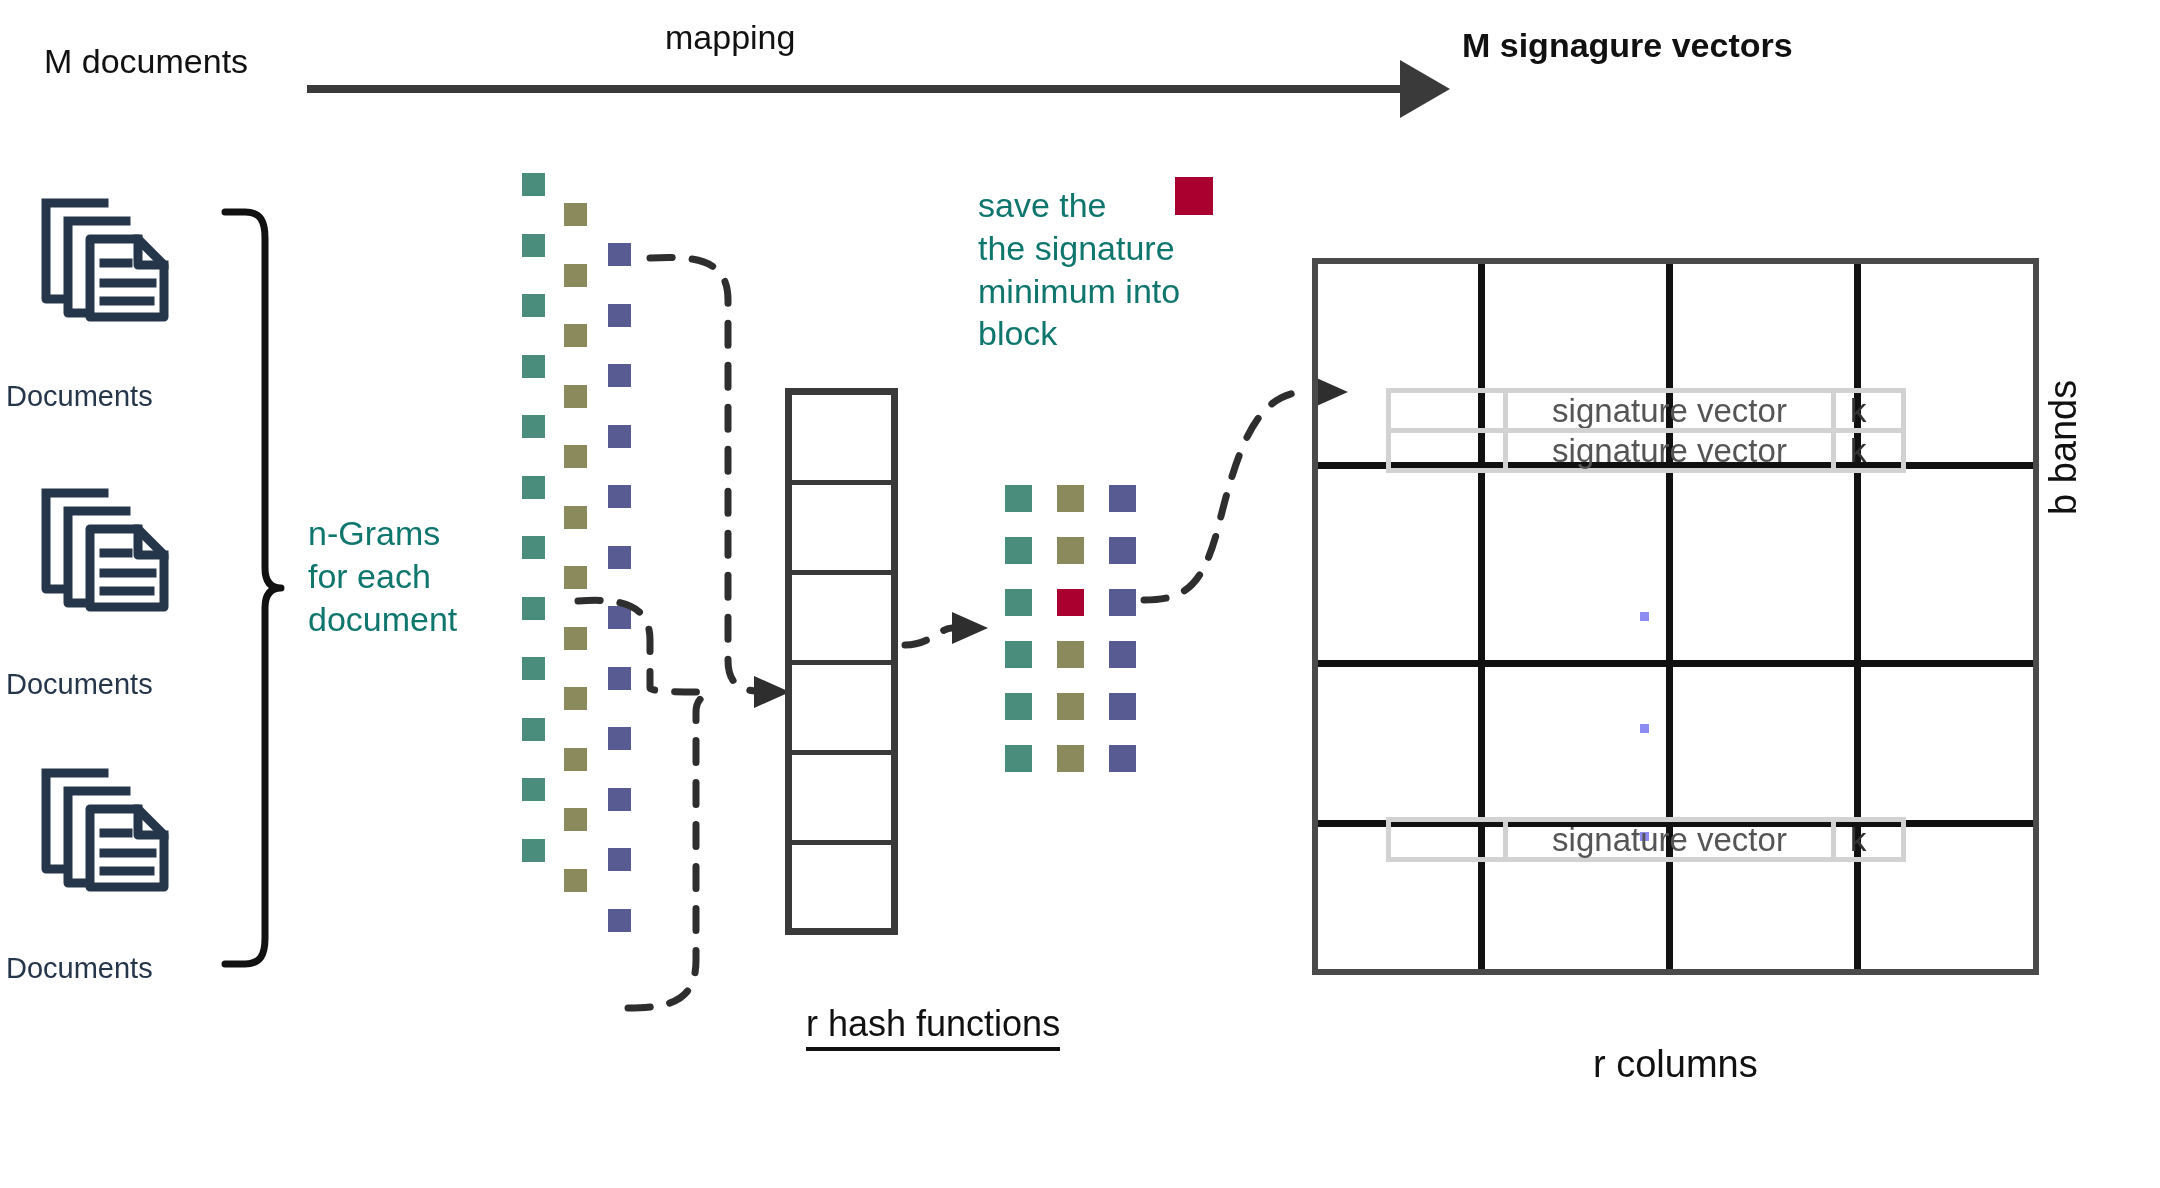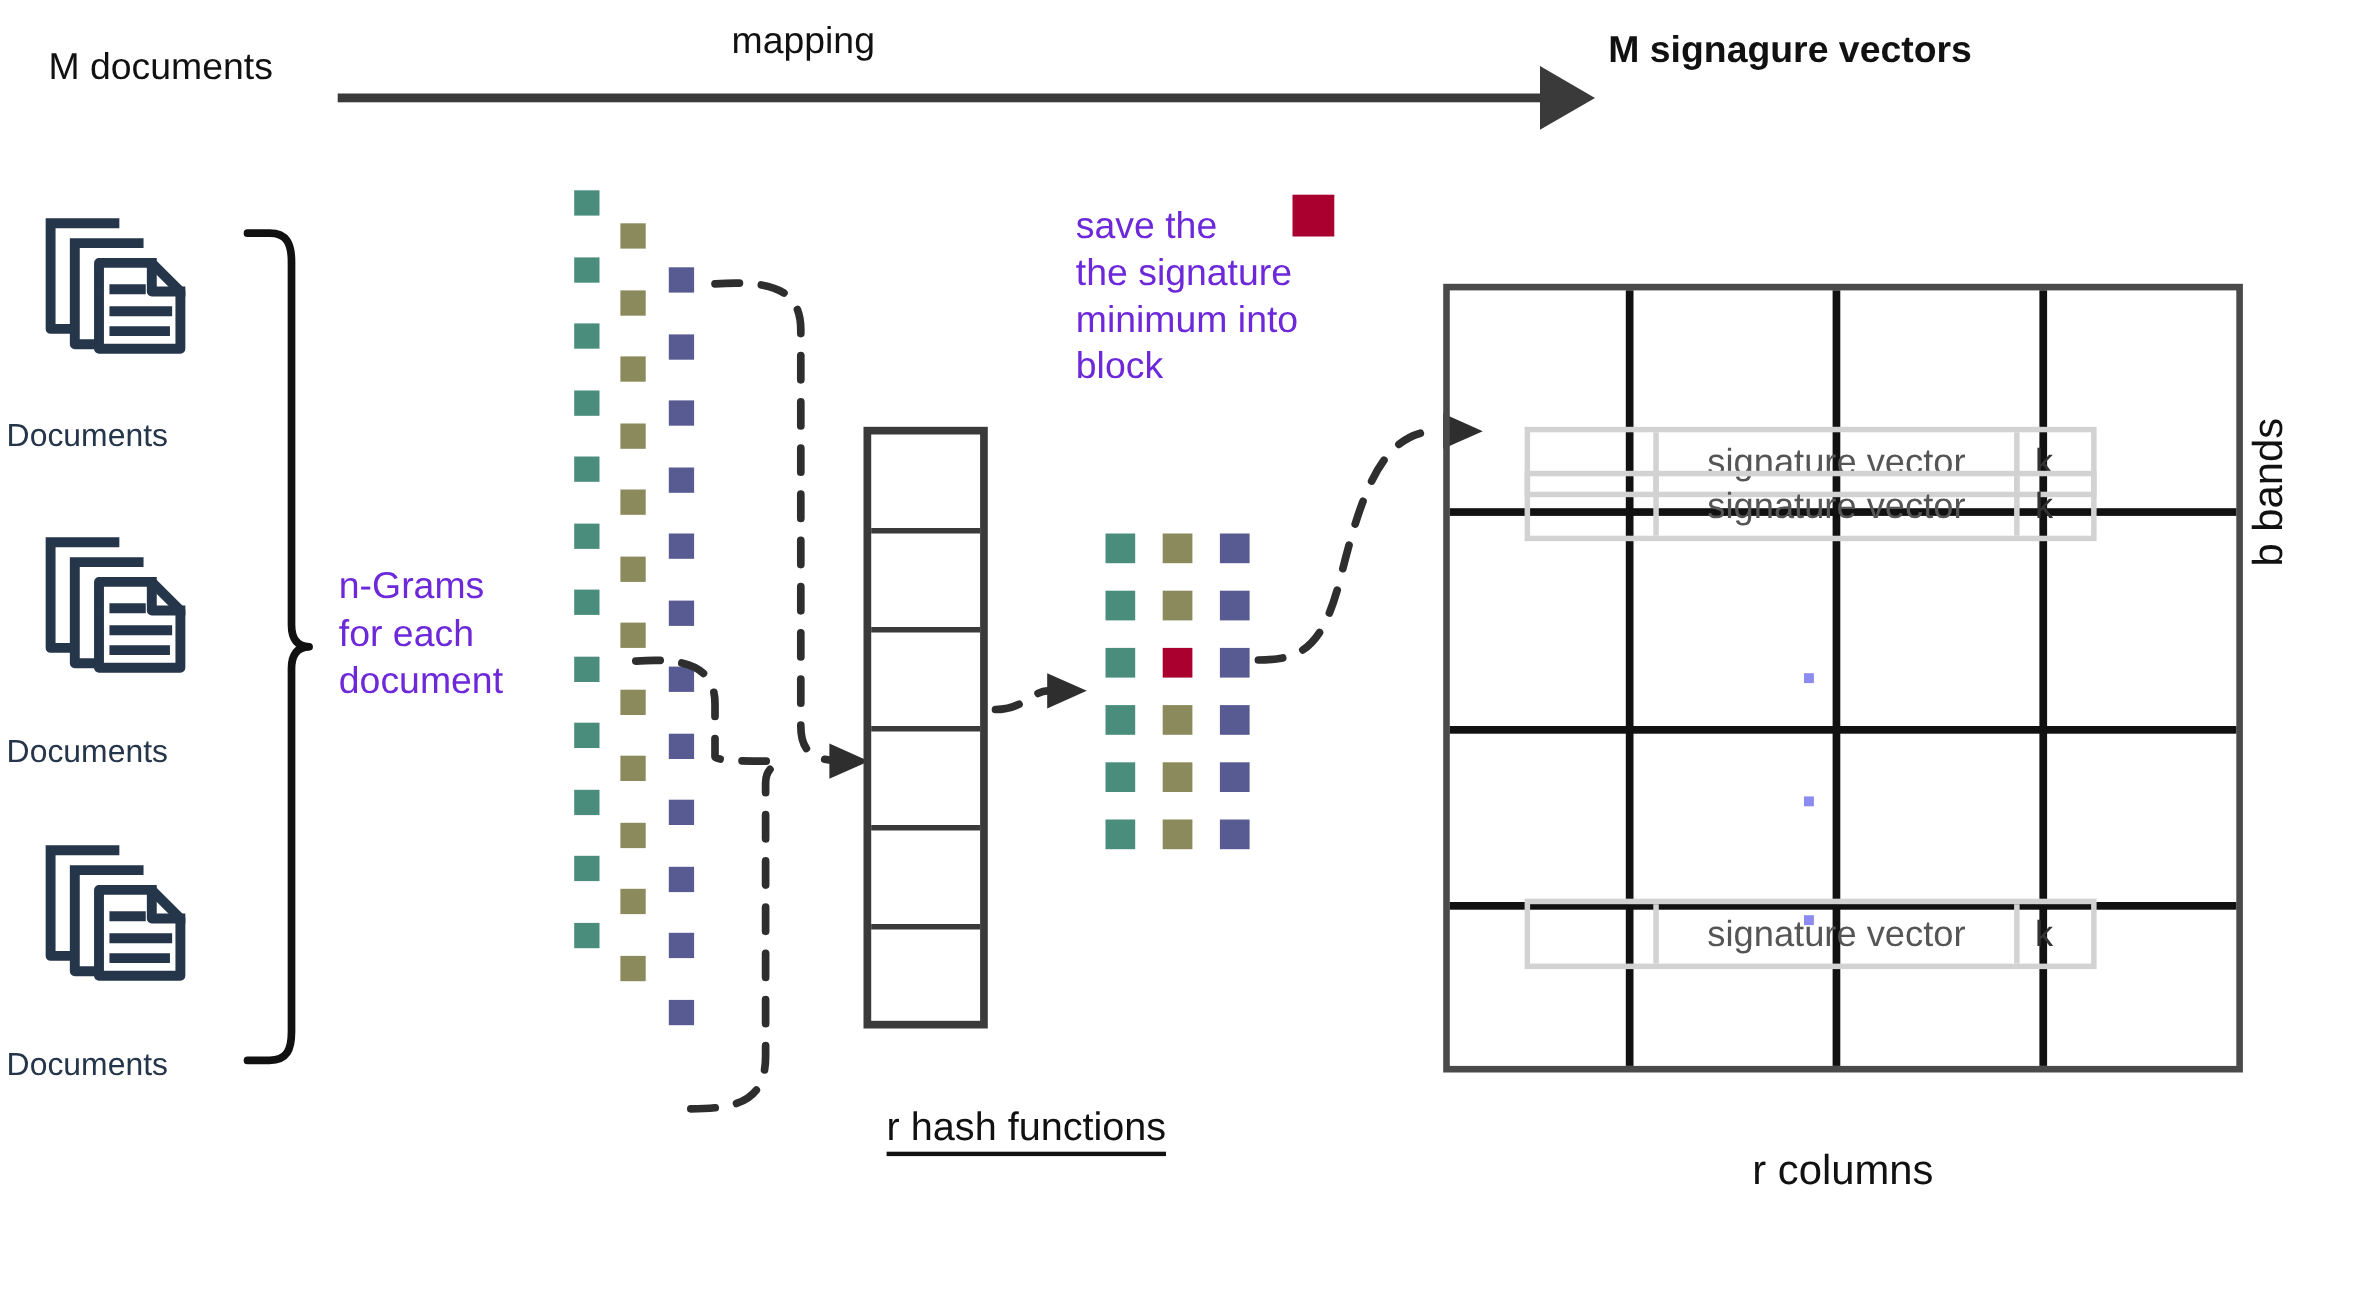--- a/index.html
+++ b/index.html
@@ -4,21 +4,21 @@
 <style>
   html,body{margin:0;padding:0;background:#ffffff;}
   body{
     width:2160px;height:1188px;position:relative;overflow:hidden;
     font-family:"Liberation Sans",sans-serif;
     color:#111111;
     -webkit-font-smoothing:antialiased;
   }
   .abs{position:absolute;}
   .lbl{font-size:34px;color:#111;line-height:1.0;white-space:nowrap;}
-  .lbl-blk{font-size:34px;color:#6d28d9;line-height:1.26;}
+  .lbl-blk{font-size:34px;color:#0f766e;line-height:1.26;}
   .doc-lbl{font-size:29px;color:#26364a;white-space:nowrap;}
 
   
   #hdr-arrow-line{
     left:307px;top:85px;width:1105px;height:8px;background:#3a3a3a;
   }
   #hdr-arrow-head{
     left:1400px;top:60px;width:0;height:0;
     border-top:29px solid transparent;border-bottom:29px solid transparent;
     border-left:50px solid #3a3a3a;
@@ -41,21 +41,21 @@
   #hashtable .hrow:last-child{border-bottom:none;}
 
   
   #matrix{
     left:1312px;top:258px;width:727px;height:717px;
     border:6px solid #4a4a4a;box-sizing:border-box;
   }
   .mv{position:absolute;top:0;bottom:0;width:7px;background:#111;}
   .mh{position:absolute;left:0;right:0;height:7px;background:#111;}
   .sigbox{
-    position:absolute;height:64px;border:5px solid #d2d2d2;
+    position:absolute;height:45px;border:5px solid #d2d2d2;
     box-sizing:border-box;display:flex;align-items:center;
   }
   .sigbox .sv-pad{width:112px;border-right:5px solid #d2d2d2;height:100%;}
   .sigbox .sv-txt{
     flex:1;text-align:center;font-size:33px;color:#555;
     white-space:nowrap;
   }
   .sigbox .sv-k{
     width:70px;border-left:5px solid #d2d2d2;height:100%;
     display:flex;align-items:center;padding-left:14px;

